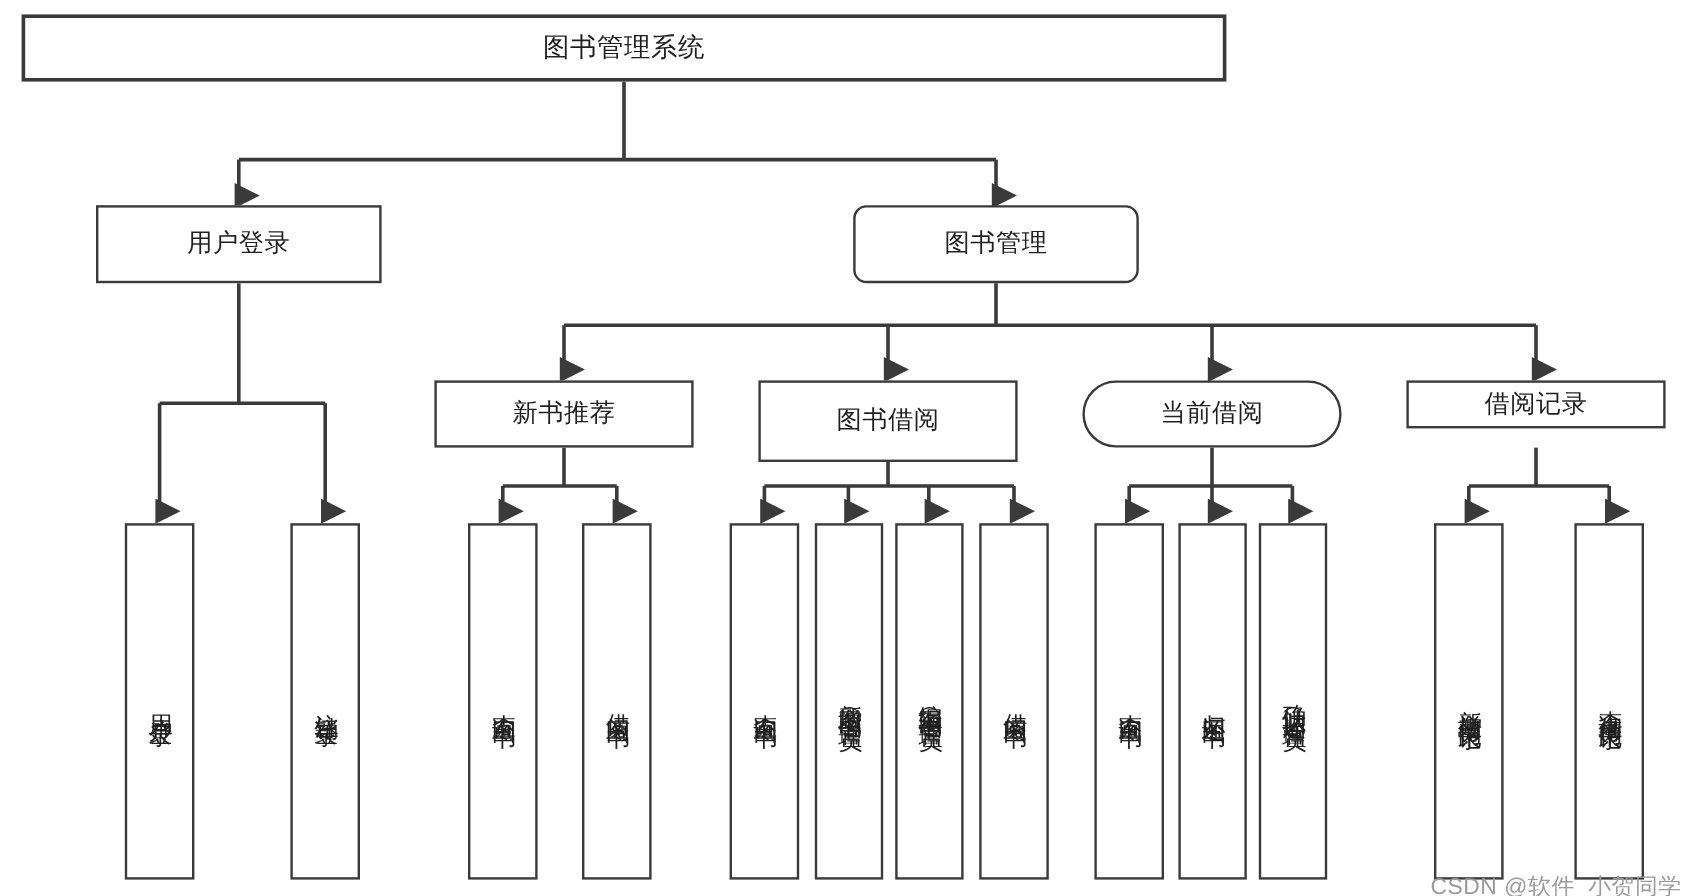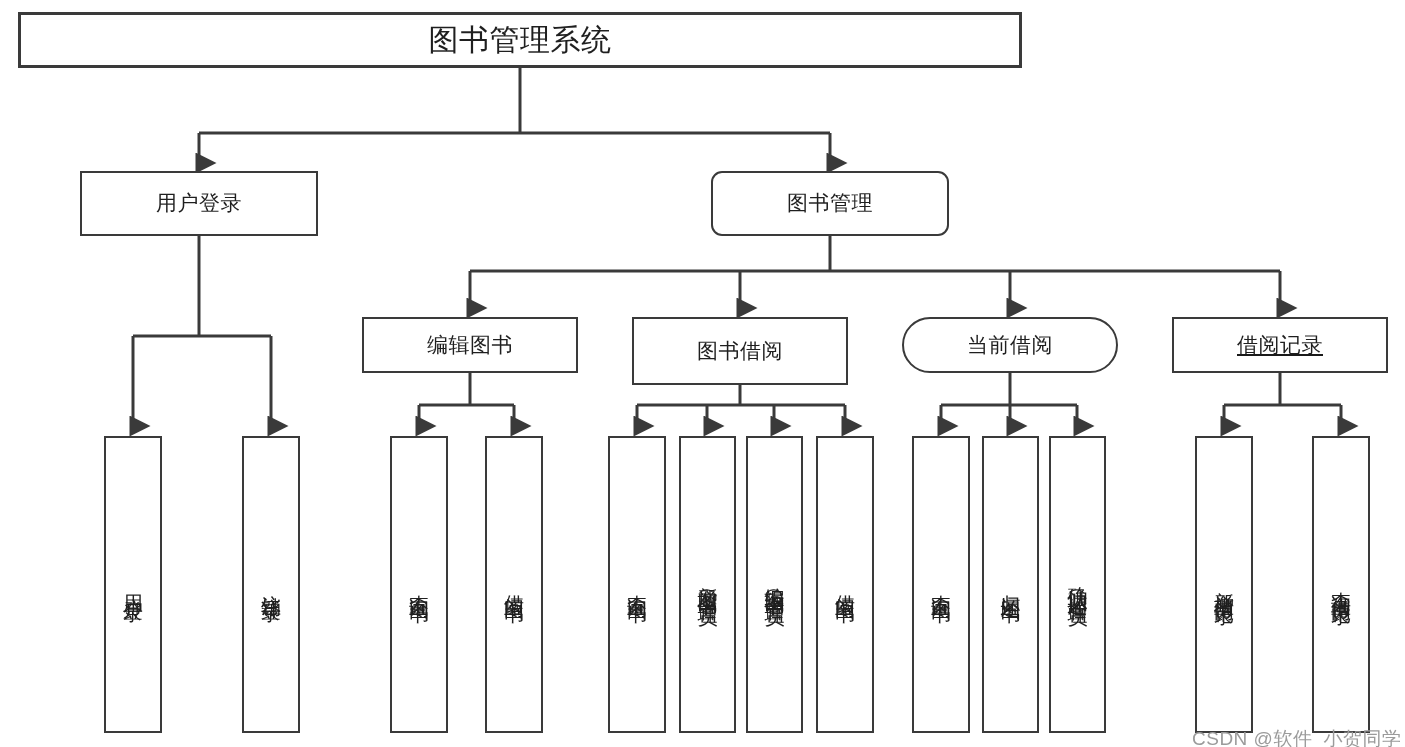--- a/index.html
+++ b/index.html
@@ -32,21 +32,21 @@
     border: 2.5px solid #3a3a3a;
     background: #ffffff;
     display: flex;
     align-items: center;
     justify-content: center;
   }
   .node.root {
     border-width: 3px;
   }
   .node-label {
-    font-size: 30px;
+    font-size: 22px;
     letter-spacing: 0.5px;
     line-height: 1.15;
     white-space: nowrap;
     color: #1f1f1f;
   }
   .node.level1 .node-label { font-size: 21px; }
   .node.level2 .node-label { font-size: 21px; }
   
   .node.leaf {
     align-items: center;
@@ -133,29 +133,29 @@
   </div>
 
   <div class="node level1" style="left:80px; top:171px; width:238px; height:65px;">
     <span class="node-label">用户登录</span>
   </div>
   <div class="node level1" style="left:711px; top:171px; width:238px; height:65px;border-radius:11px;">
     <span class="node-label">图书管理</span>
   </div>
 
   <div class="node level2" style="left:362px; top:317px; width:216px; height:56px;">
-    <span class="node-label">编辑图书</span>
+    <span class="node-label">新书推荐</span>
   </div>
   <div class="node level2" style="left:632px; top:317px; width:216px; height:68px;">
     <span class="node-label">图书借阅</span>
   </div>
   <div class="node level2" style="left:902px; top:317px; width:216px; height:56px;border-radius:28px;">
     <span class="node-label">当前借阅</span>
   </div>
-  <div class="node level2" style="left:1172px; top:317px; width:216px; height:56px;text-decoration:underline;">
+  <div class="node level2" style="left:1172px; top:317px; width:216px; height:40px;">
     <span class="node-label">借阅记录</span>
   </div>
 
   <div class="node leaf" style="left:104px; top:436px; width:58px; height:297px;">
     <span class="node-label">用户登录</span>
   </div>
   <div class="node leaf" style="left:242px; top:436px; width:58px; height:297px;">
     <span class="node-label">注销登录</span>
   </div>
 

